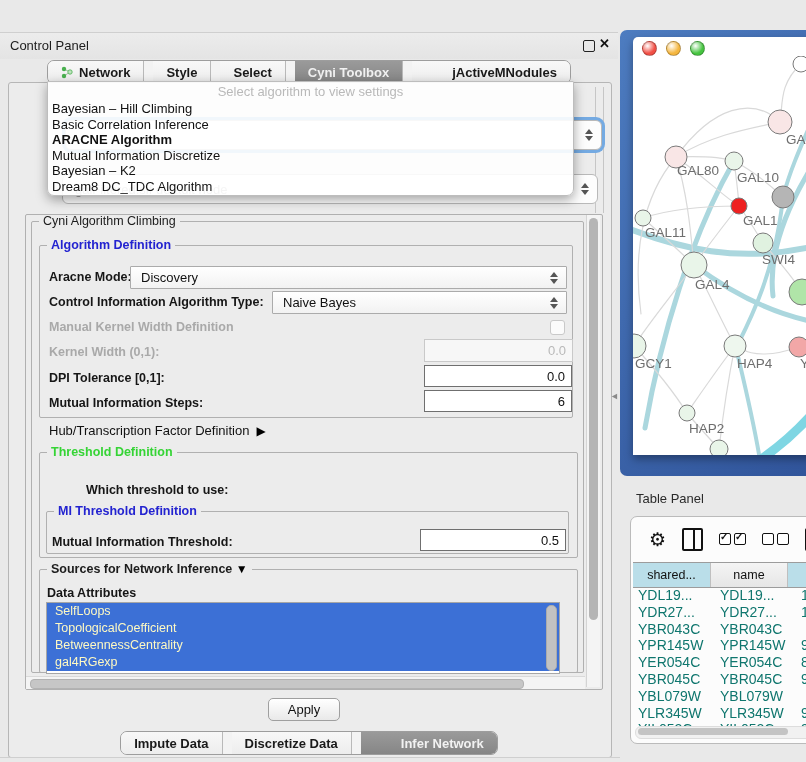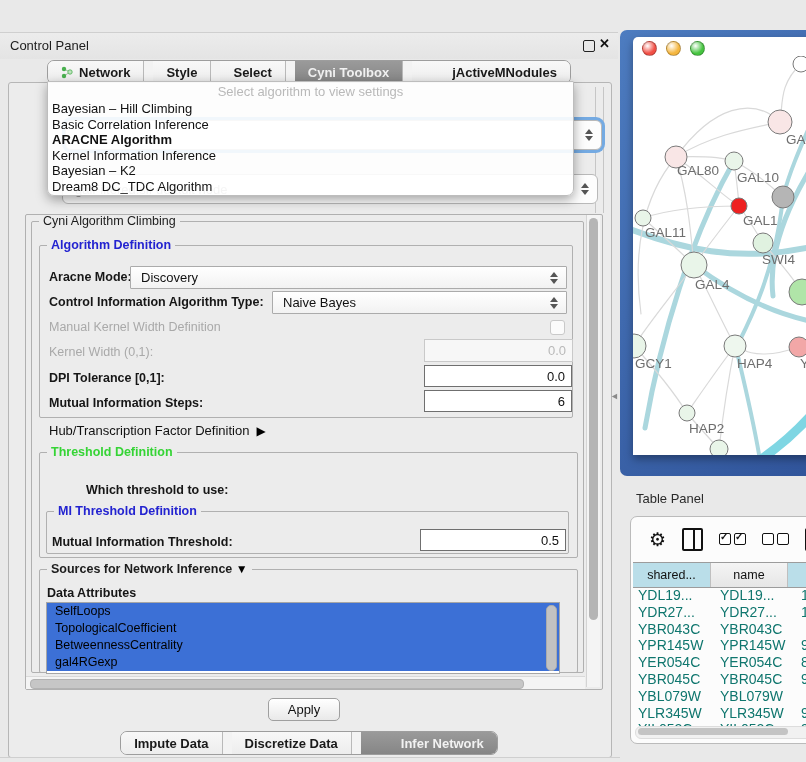--- a/index.html
+++ b/index.html
@@ -37,37 +37,37 @@
   .popup .ph{height:19px;text-align:center;font-size:13px;color:#b9b9b9;line-height:19px;}
   .popup .it{height:15.5px;line-height:15.5px;font-size:13px;padding-left:4px;color:#111;white-space:nowrap;}
   .popup .it.sel{font-weight:bold;}
 
   
   .fs{border:1px solid #b0b0b0;border-radius:2px;}
   .fs-label{position:absolute;background:#ececec;padding:0 4px;font-size:12.5px;line-height:13px;white-space:nowrap;}
   .lbl-blue{color:#2323d0;font-weight:bold;}
   .lbl-green{color:#35d435;font-weight:bold;}
   .flabel{font-size:12.5px;font-weight:bold;color:#161616;white-space:nowrap;}
-  .glabel{font-size:12.5px;font-weight:normal;color:#a9a9a9;white-space:nowrap;}
+  .glabel{font-size:12.5px;font-weight:bold;color:#a9a9a9;white-space:nowrap;}
 
   .combo{border:1px solid #ababab;border-radius:1px;background:linear-gradient(#ffffff,#f2f2f2);
          font-size:13px;color:#111;display:flex;align-items:center;padding-left:10px;position:absolute;}
   .spinner{position:absolute;right:8px;top:50%;transform:translateY(-50%);display:flex;flex-direction:column;gap:2px;}
   .spinner i{display:block;width:0;height:0;border-left:4px solid transparent;border-right:4px solid transparent;}
   .spinner .up{border-bottom:5px solid #555;}
   .spinner .dn{border-top:5px solid #555;}
 
   .tfield{position:absolute;background:#fff;border:1.5px solid #6f6f6f;font-size:13px;color:#111;
           display:flex;align-items:center;justify-content:flex-end;padding-right:6px;}
   .tfield.dis{border:1px solid #c9c9c9;background:#f7f7f7;color:#b9b9b9;}
 
   .chk{position:absolute;width:13px;height:13px;border:1px solid #c9c9c9;border-radius:3px;background:#fbfbfb;}
 
   .attrlist{position:absolute;background:#fff;border:1px solid #a6a6a6;overflow:hidden;}
-  .attrlist .row{height:17px;line-height:17px;background:#3c70d6;color:#000000;font-size:12.5px;padding-left:8px;white-space:nowrap;}
+  .attrlist .row{height:17px;line-height:17px;background:#3c70d6;color:#fef9c3;font-size:12.5px;padding-left:8px;white-space:nowrap;}
   .alist-sb{position:absolute;top:2px;bottom:2px;width:9px;border-radius:5px;background:#c2c2c2;border:1px solid #ababab;}
 
   .vscroll{position:absolute;width:13px;background:#f4f4f4;border-left:1px solid #d4d4d4;}
   .vthumb{position:absolute;left:2px;width:9px;border-radius:5px;background:#b5b5b5;}
   .hscroll{position:absolute;height:12px;background:#f4f4f4;border-top:1px solid #d9d9d9;}
   .hthumb{position:absolute;top:2px;height:8px;border-radius:4px;background:#c6c6c6;border:1px solid #b2b2b2;}
 
   .btn{position:absolute;border:1px solid #9f9f9f;border-radius:5px;background:linear-gradient(#ffffff,#e9e9e9);
        font-size:13px;color:#111;display:flex;align-items:center;justify-content:center;}
 
@@ -165,21 +165,21 @@
         <i class="dn"></i>
       </span>
   </div>
 
   <div class="abs popup">
     <div class="ph">Select algorithm to view settings</div>
     <div id="popup-list">
         <div class="it">Bayesian – Hill Climbing</div>
         <div class="it">Basic Correlation Inference</div>
         <div class="it sel">ARACNE Algorithm</div>
-        <div class="it">Kernel Information Inference</div>
+        <div class="it">Mutual Information Discretize</div>
         <div class="it">Bayesian – K2</div>
         <div class="it">Dream8 DC_TDC Algorithm</div>
       </div>
   </div>
 
   <div class="abs fs" style="left:25px;top:190px;width:576px;height:474px;background:#ececec;"></div>
 
   <div class="abs fs" style="left:31px;top:197px;width:551px;height:450px;"></div>
   <span class="fs-label" style="left:39px;top:191px;color:#1c1c1c;">Cyni Algorithm Climbing</span>
 

